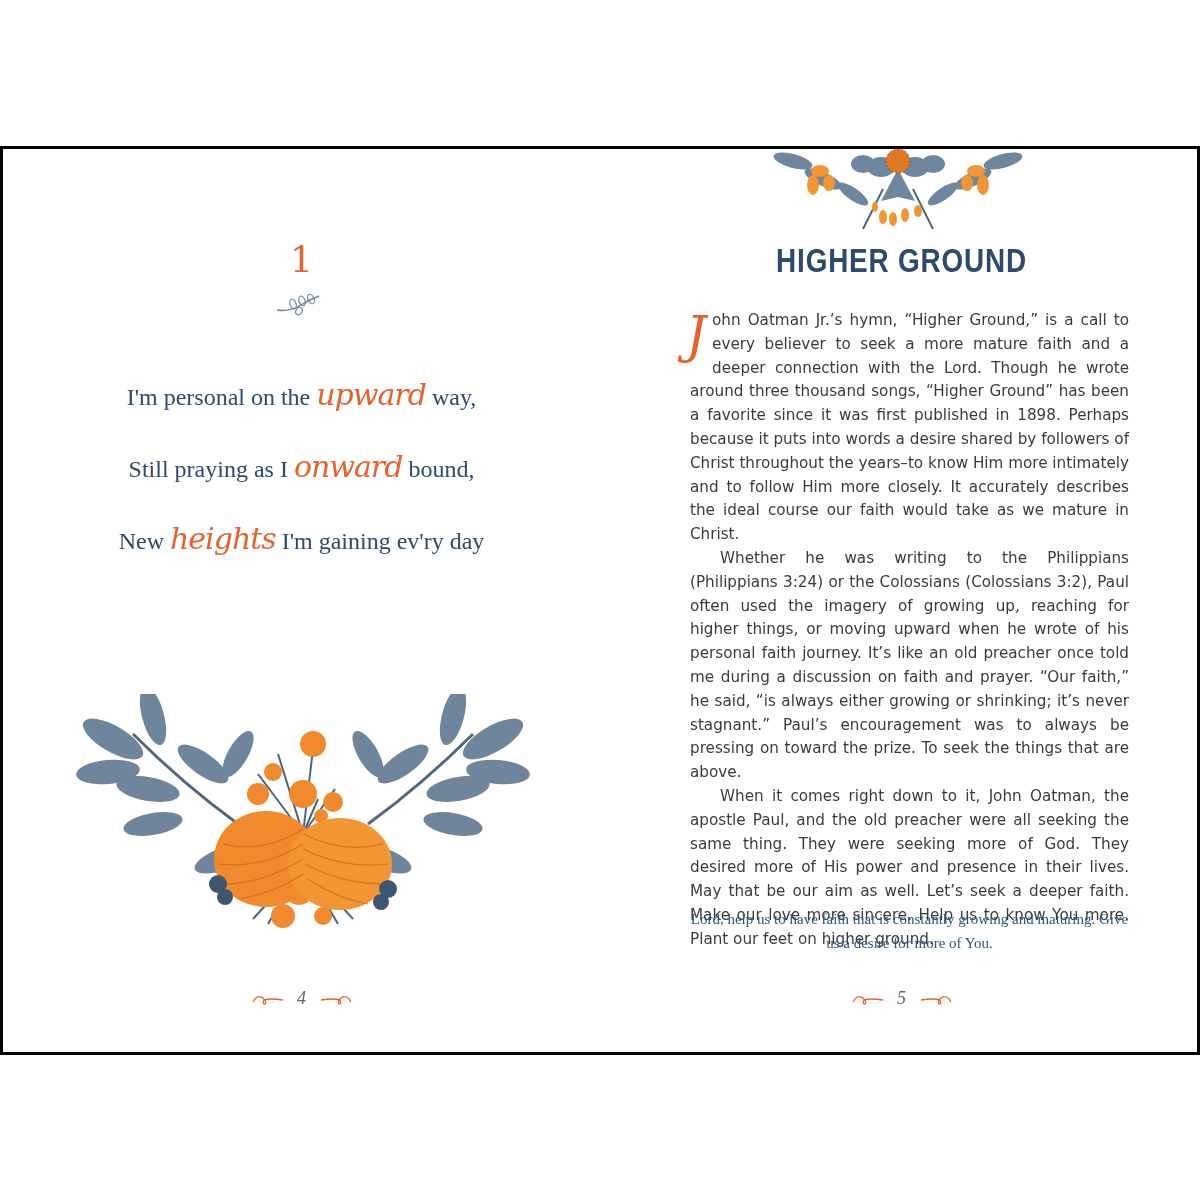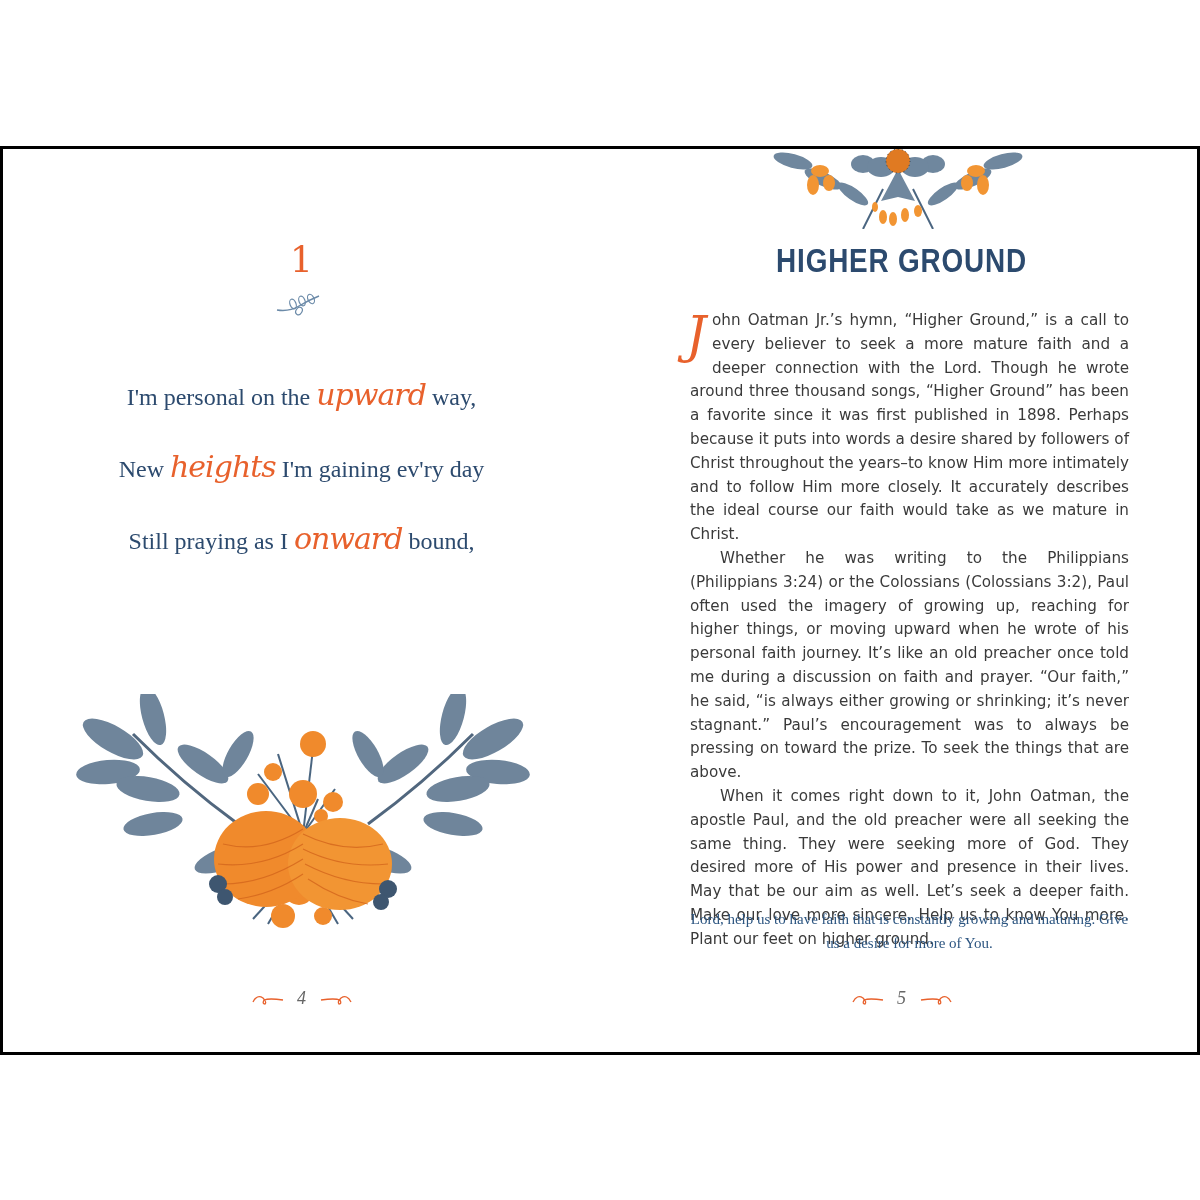--- a/index.html
+++ b/index.html
@@ -78,24 +78,24 @@
       <ellipse cx="27" cy="9" rx="3" ry="5" fill="none" stroke="#6b8aa8" stroke-width="1.2" transform="rotate(-20 27 9)"></ellipse>
       <ellipse cx="36" cy="7" rx="3" ry="5" fill="none" stroke="#6b8aa8" stroke-width="1.2" transform="rotate(-25 36 7)"></ellipse>
       <ellipse cx="24" cy="19" rx="3" ry="4" fill="none" stroke="#6b8aa8" stroke-width="1.2" transform="rotate(30 24 19)"></ellipse>
     </svg>
 
     <div class="poem">
       <div class="poem-line">
         <span>I'm personal on the </span><span class="script">upward</span><span> way,</span>
       </div>
       <div class="poem-line">
-        <span>New </span><span class="script">heights</span><span> I'm gaining ev'ry day</span>
+        <span>Still praying as I </span><span class="script">onward</span><span> bound,</span>
       </div>
       <div class="poem-line">
-        <span>Still praying as I </span><span class="script">onward</span><span> bound,</span>
+        <span>New </span><span class="script">heights</span><span> I'm gaining ev'ry day</span>
       </div>
     </div>
 
     <svg class="bouquet" viewBox="0 0 460 240">
       <g fill="#5f7890" opacity="0.9">
 
         <path d="M165 130 Q110 90 60 40" stroke="#3e5670" stroke-width="3" fill="none"></path>
         <ellipse cx="40" cy="45" rx="34" ry="13" transform="rotate(30 40 45)"></ellipse>
         <ellipse cx="80" cy="22" rx="30" ry="11" transform="rotate(75 80 22)"></ellipse>
         <ellipse cx="35" cy="78" rx="32" ry="12" transform="rotate(-5 35 78)"></ellipse>

